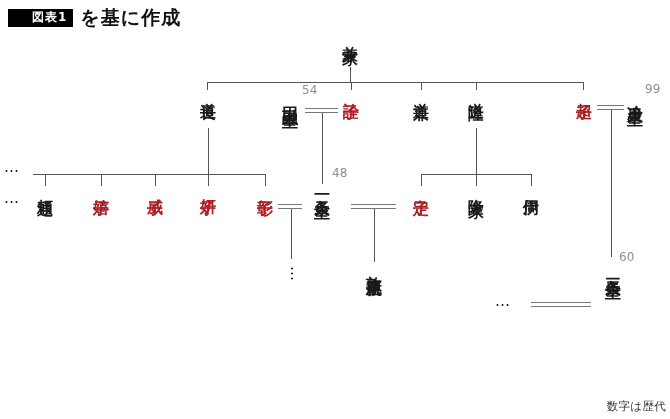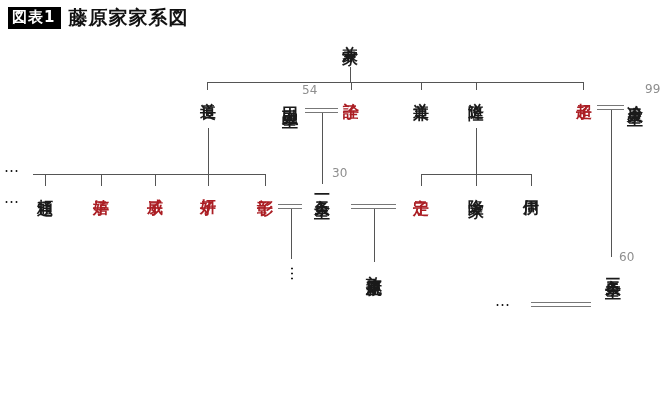--- a/index.html
+++ b/index.html
@@ -2,22 +2,22 @@
 <html><head>
 <meta charset="utf-8">
 <style>
   html,body{margin:0;padding:0;background:#fff;}
   .stage{
     position:relative;width:670px;height:419px;background:#ffffff;overflow:hidden;
     font-family:"DejaVu Sans",sans-serif;
   }
   .hdr{position:absolute;left:8px;top:5px;display:flex;align-items:center;gap:7px;}
   .badge{
-    background:#000;color:#fff;font-size:15px;font-weight:bold;
-    padding:1px 6px 3px 4px;letter-spacing:1px;line-height:1.2;
+    background:#000;color:#fff;font-size:12px;font-weight:bold;
+    padding:1px 6px 3px 24px;letter-spacing:1px;line-height:1.2;
   }
   .title{font-size:19px;font-weight:bold;color:#111;letter-spacing:1px;}
   .person{
     position:absolute;writing-mode:vertical-rl;text-orientation:upright;
     font-size:16px;font-weight:600;letter-spacing:2px;line-height:1;
     color:#1a1a1a;white-space:nowrap;transform:translateX(-50%);
   }
   .person.red{color:#ab1e24;}
   .num{position:absolute;font-size:12px;color:#8e8e8e;line-height:1;}
   .hline{position:absolute;height:1px;background:#555;}
@@ -36,21 +36,21 @@
     font-size:11.5px;color:#333;line-height:1.3;letter-spacing:0.3px;
   }
 </style>
 </head>
 <body>
 
 <div class="stage">
 
   <div class="hdr">
     <span class="badge">図表1</span>
-    <span class="title">藤原家家系図</span>
+    <span class="title">を基に作成</span>
   </div>
 
   <div class="person" style="left:350px;top:33px">兼家</div>
 
   <div class="vline" style="left:350px;top:67px;height:15px"></div>
   <div class="hline" style="left:207px;top:82px;width:377px"></div>
   <div class="vline" style="left:207px;top:82px;height:8px"></div>
   <div class="vline" style="left:351px;top:82px;height:8px"></div>
   <div class="vline" style="left:421px;top:82px;height:8px"></div>
   <div class="vline" style="left:476px;top:82px;height:8px"></div>
@@ -92,32 +92,33 @@
   <div class="person" style="left:45px;top:186px">頼通</div>
   <div class="person red" style="left:101px;top:186px">嬉子</div>
   <div class="person red" style="left:155px;top:186px">威子</div>
   <div class="person red" style="left:208px;top:186px">妍子</div>
   <div class="person red" style="left:265px;top:186px">彰子</div>
   <div class="person" style="left:322px;top:185px">一条天皇</div>
   <div class="person red" style="left:421px;top:186px">定子</div>
   <div class="person" style="left:476px;top:186px">隆家</div>
   <div class="person" style="left:531px;top:186px">伊周</div>
 
-  <div class="num" style="left:332px;top:167px">30</div>
+  <div class="num" style="left:332px;top:167px">48</div>
 
   <div class="dline" style="left:278px;top:204px;width:24px"></div>
   <div class="vline" style="left:291px;top:209px;height:50px"></div>
   <div class="vdots" style="left:303px;top:266px">…</div>
 
   <div class="dline" style="left:351px;top:204px;width:45px"></div>
   <div class="vline" style="left:374px;top:209px;height:53px"></div>
 
   <div class="person" style="left:374px;top:263px">敦康親王</div>
   <div class="person" style="left:613px;top:265px">三条天皇</div>
   <div class="num" style="left:619px;top:251px">60</div>
 
   <div class="dline" style="left:531px;top:302px;width:60px"></div>
   <div class="hdots" style="left:495px;top:294px">…</div>
 
   <div class="caption">
+    <div>数字は歴代</div>
   </div>
 
 </div>
 
 </body></html>

